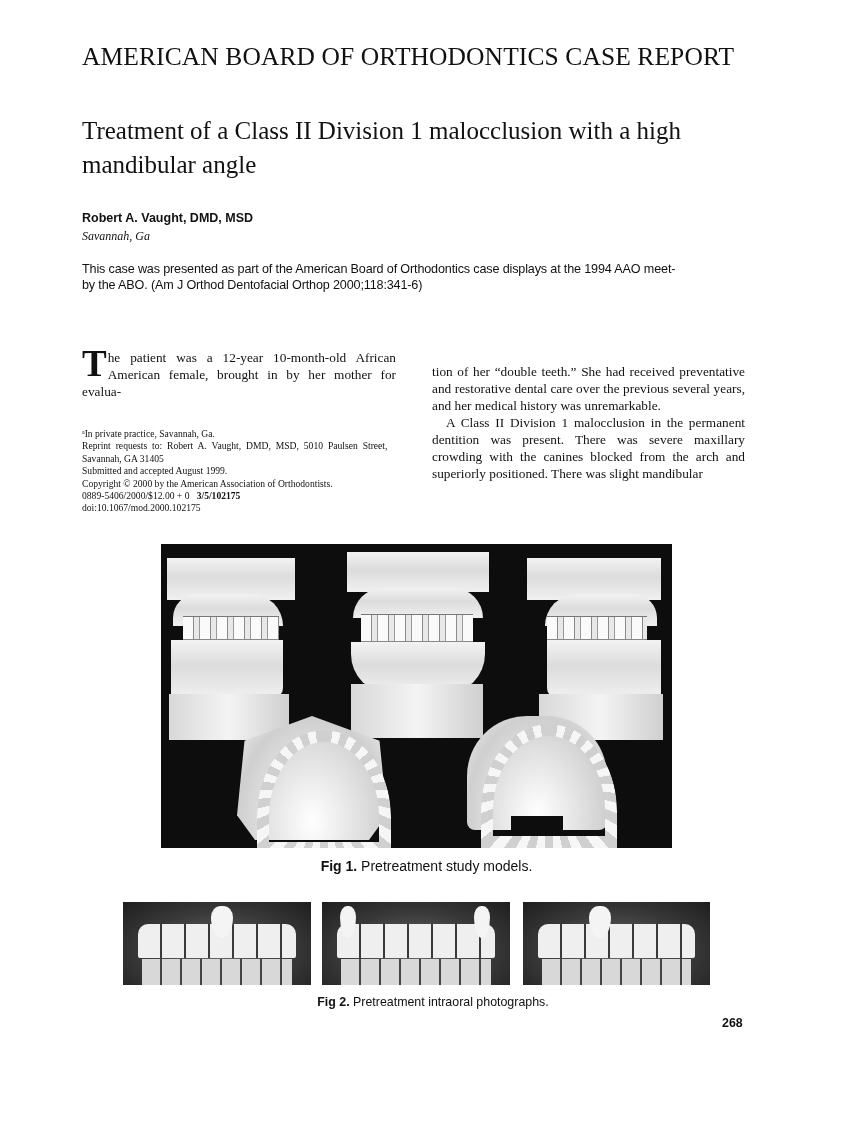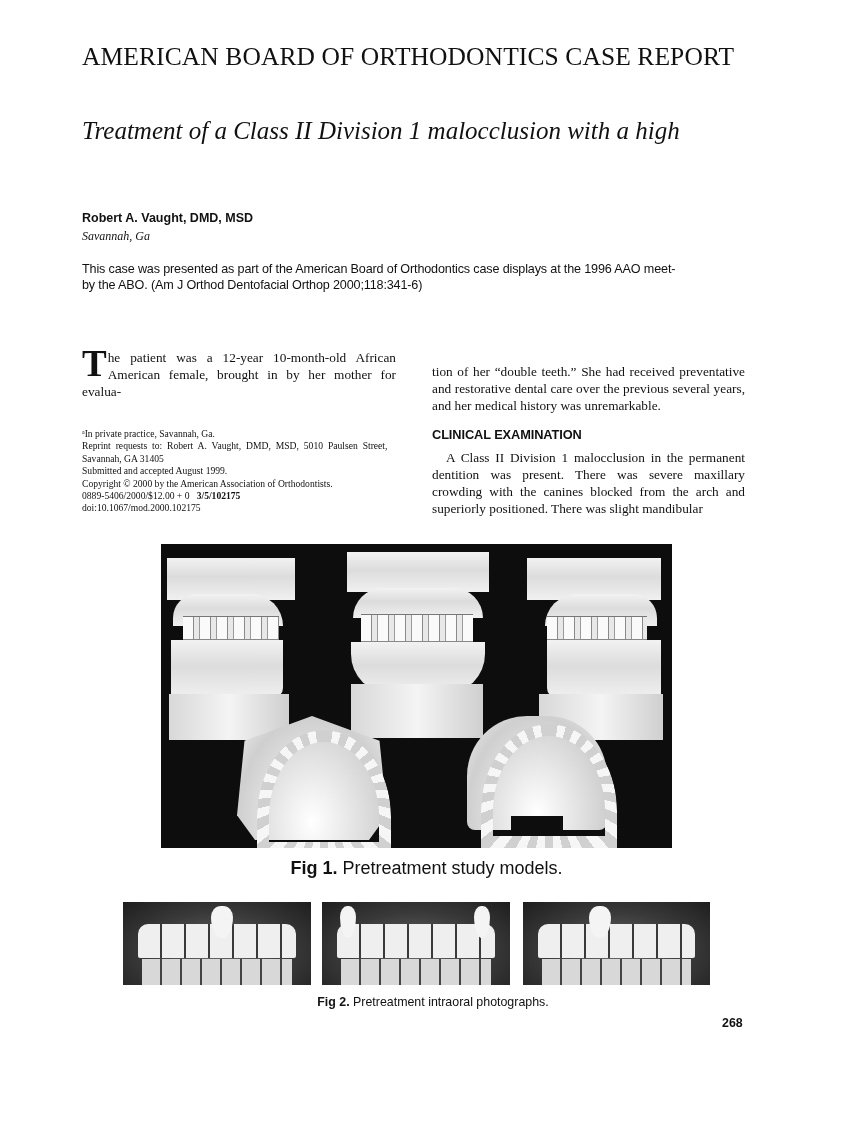--- a/index.html
+++ b/index.html
@@ -2,21 +2,21 @@
 <html><head>
 <meta charset="utf-8">
 <style>
   html, body { margin: 0; padding: 0; background: #ffffff; }
   body { width: 866px; height: 1122px; position: relative; overflow: hidden; color: #111; }
   .abs { position: absolute; }
   .serif { font-family: "Liberation Serif", "DejaVu Serif", serif; }
   .sans { font-family: "Liberation Sans", "DejaVu Sans", sans-serif; }
 
   #journal-header { left: 82px; top: 42px; font-size: 25.5px; letter-spacing: 0.1px; white-space: nowrap; }
-  #article-title { left: 82px; top: 114px; width: 660px; font-size: 25px; font-style: italic; line-height: 34px; }
+  #article-title { left: 82px; top: 114px; width: 660px; font-size: 25px; line-height: 34px; }
   #author-name { left: 82px; top: 211px; font-size: 12.5px; font-weight: bold; }
   #author-loc { left: 82px; top: 229px; font-size: 12px; font-style: italic; }
   #abstract { left: 82px; top: 262px; width: 640px; font-size: 12.6px; line-height: 15.5px; letter-spacing: -0.15px; }
   #abstract i { font-style: italic; }
 
   #col-left { left: 82px; top: 349px; width: 314px; font-size: 13.3px; line-height: 17px; text-align: justify; }
   .dropcap { font-size: 37px; font-weight: bold; float: left; line-height: 30px; margin: 0 1px -2px 0; padding-top: 0px; }
   #footnotes { left: 82px; top: 426px; width: 316px; font-size: 9.6px; line-height: 12.4px; text-align: justify; }
   #footnotes div { white-space: nowrap; }
   #footnotes sup { font-size: 6px; vertical-align: 3px; }
@@ -27,64 +27,64 @@
   #section-heading { font-size: 12.8px; font-weight: bold; margin: 12px 0 6px 0 !important; letter-spacing: -0.1px; text-align: left !important; }
   .indent { text-indent: 14px; }
 
   #fig1 { left: 161px; top: 544px; width: 511px; height: 304px; background: #0d0d0d; overflow: hidden; }
   .model { position: absolute; background: linear-gradient(180deg, #f2f2f2 0%, #dcdcdc 45%, #f0f0f0 100%); }
   .model-base { position: absolute; background: linear-gradient(90deg, #d8d8d8, #f4f4f4 50%, #cfcfcf); }
   .teeth { position: absolute; height: 22px; background: repeating-linear-gradient(90deg, #fafafa 0 10px, #8a8a8a 10px 11px, #e8e8e8 11px 16px, #9a9a9a 16px 17px); border-top: 1px solid #777; border-bottom: 1px solid #888; }
   .arch { position: absolute; background: radial-gradient(ellipse at 50% 85%, #ffffff 0%, #e4e4e4 40%, #cfcfcf 70%, #efefef 100%); }
   .arch-teeth { position: absolute; border: 12px solid transparent; border-radius: 50% 50% 0 0 / 70% 70% 0 0; background: repeating-conic-gradient(#d0d0d0 0 8deg, #f6f6f6 8deg 16deg) border-box; -webkit-mask: linear-gradient(#000 0 0) padding-box, linear-gradient(#000 0 0); -webkit-mask-composite: xor; mask-composite: exclude; }
 
-  #fig1-caption { left: 0; width: 853px; top: 858px; text-align: center; font-size: 18px; }
+  #fig1-caption { left: 0; width: 853px; top: 858px; text-align: center; font-size: 14px; }
   #fig1-caption b, #fig2-caption b { font-weight: bold; }
 
   .photo { position: absolute; top: 902px; height: 83px; overflow: hidden; background: radial-gradient(ellipse at 50% 60%, #6a6a6a 0%, #3a3a3a 55%, #1e1e1e 100%); }
   .photo .row-top { position: absolute; left: 8%; right: 8%; top: 22px; height: 34px; background: repeating-linear-gradient(90deg, #efefef 0 22px, #3a3a3a 22px 24px); border-radius: 10px 10px 2px 2px; }
   .photo .row-bot { position: absolute; left: 10%; right: 10%; top: 57px; height: 30px; background: repeating-linear-gradient(90deg, #d8d8d8 0 18px, #444 18px 20px); }
   .photo .canine { position: absolute; top: 4px; width: 22px; height: 32px; background: #f4f4f4; border-radius: 45% 45% 50% 50% / 35% 35% 65% 65%; }
   #fig2-caption { left: 0; width: 866px; top: 995px; text-align: center; font-size: 12.4px; }
   #page-number { left: 722px; top: 1016px; font-size: 12.4px; font-weight: bold; }
 </style>
 </head>
 <body>
 
 <div id="journal-header" class="abs serif">AMERICAN BOARD OF ORTHODONTICS CASE REPORT</div>
 
 <div id="article-title" class="abs serif">
   <div>Treatment of a Class II Division 1 malocclusion with a high</div>
+  <div>mandibular angle</div>
 </div>
 
 <div id="author-name" class="abs sans">Robert A. Vaught, DMD, MSD</div>
 <div id="author-loc" class="abs serif">Savannah, Ga</div>
 
 <div id="abstract" class="abs sans">
-  <div>This case was presented as part of the American Board of Orthodontics case displays at the 1996 AAO meet-</div>
+  <div>This case was presented as part of the American Board of Orthodontics case displays at the 1994 AAO meet-</div>
   <div>by the ABO. (Am J Orthod Dentofacial Orthop 2000;118:341-6)</div>
 </div>
 
 <div id="col-left" class="abs serif">
   <span class="dropcap">T</span><span>he patient was a 12-year 10-month-old African American female, brought in by her mother for evalua-</span>
 </div>
 
 <div id="footnotes" class="abs serif">
   <div><sup>a</sup><span>In private practice, Savannah, Ga.</span></div>
   <div style="word-spacing: 2.5px;">Reprint requests to: Robert A. Vaught, DMD, MSD, 5010 Paulsen Street,</div>
   <div>Savannah, GA 31405</div>
   <div>Submitted and accepted August 1999.</div>
   <div>Copyright © 2000 by the American Association of Orthodontists.</div>
   <div><span>0889-5406/2000/$12.00 + 0</span>&nbsp;&nbsp;&nbsp;<b>3/5/102175</b></div>
   <div>doi:10.1067/mod.2000.102175</div>
 </div>
 
 <div id="col-right" class="abs serif">
   <p>tion of her “double teeth.” She had received preventative and restorative dental care over the previous several years, and her medical history was unremarkable.</p>
-  <p id="section-heading" class="sans">CLINICAL EXAMINATION</p>
   <p class="indent">A Class II Division 1 malocclusion in the permanent dentition was present. There was severe maxillary crowding with the canines blocked from the arch and superiorly positioned. There was slight mandibular</p>
 </div>
 
 <div id="fig1" class="abs">
 
   <div>
     <div class="model" style="left:6px; top:14px; width:128px; height:42px;"></div>
     <div class="model" style="left:12px; top:50px; width:110px; height:32px; border-radius:30px 40px 0 0;"></div>
     <div class="teeth" style="left:22px; top:72px; width:96px;"></div>
     <div class="model" style="left:10px; top:96px; width:112px; height:58px; border-radius:0 0 10px 0;"></div>

